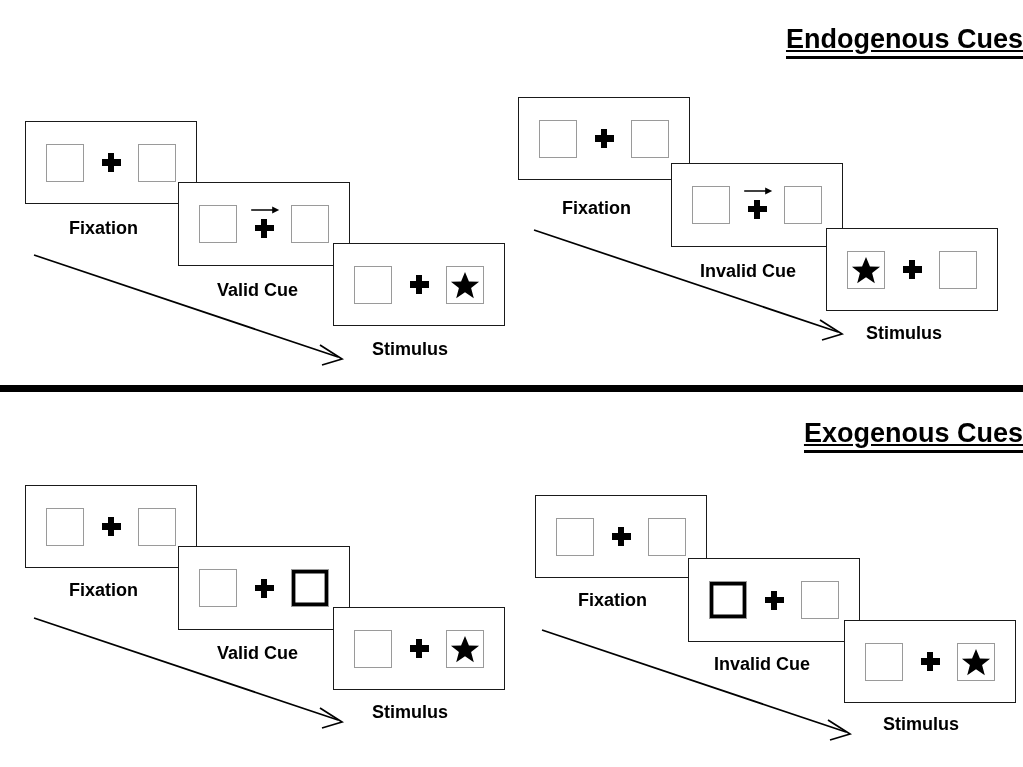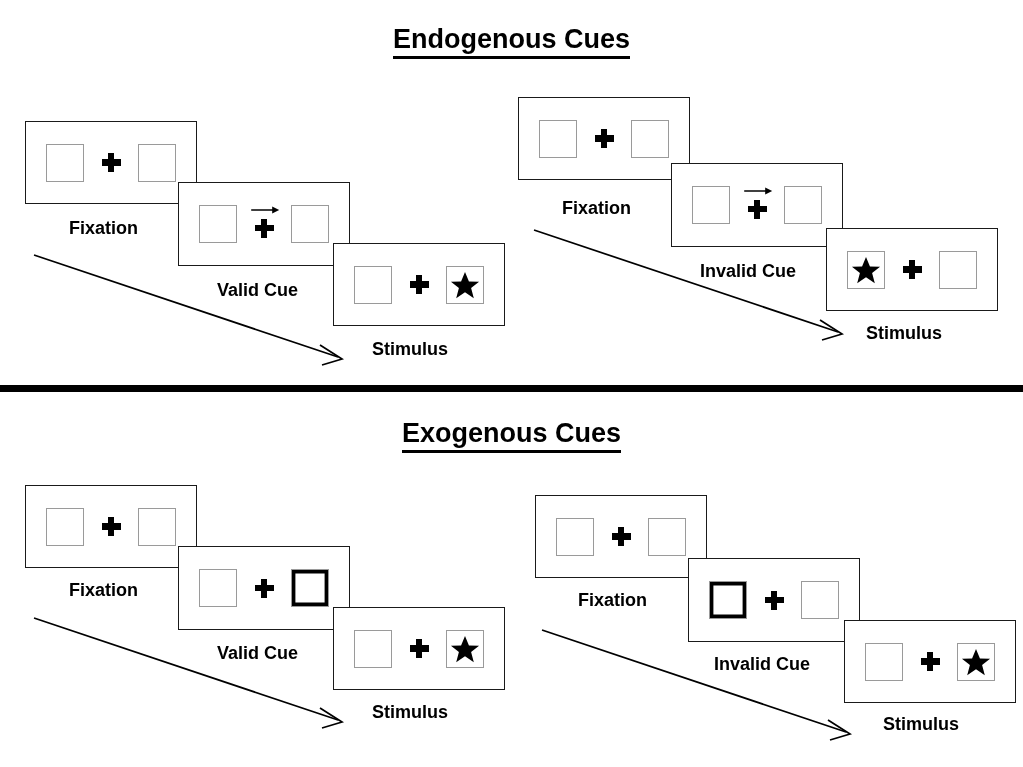--- a/index.html
+++ b/index.html
@@ -12,25 +12,26 @@
     height: 767px;
     position: relative;
     font-family: "Liberation Sans", sans-serif;
     overflow: hidden;
   }
 
   .section-title {
     position: absolute;
     width: 100%;
     left: 0;
-    text-align: center;
+    text-align: right;
     font-size: 27px;
     font-weight: bold;
     color: #000;
     letter-spacing: 0px;
+    text-decoration: underline;
   }
   .section-title span {
     border-bottom: 3px solid #000;
     padding-bottom: 2px;
   }
 
   .divider {
     position: absolute;
     left: 0;
     width: 1023px;

